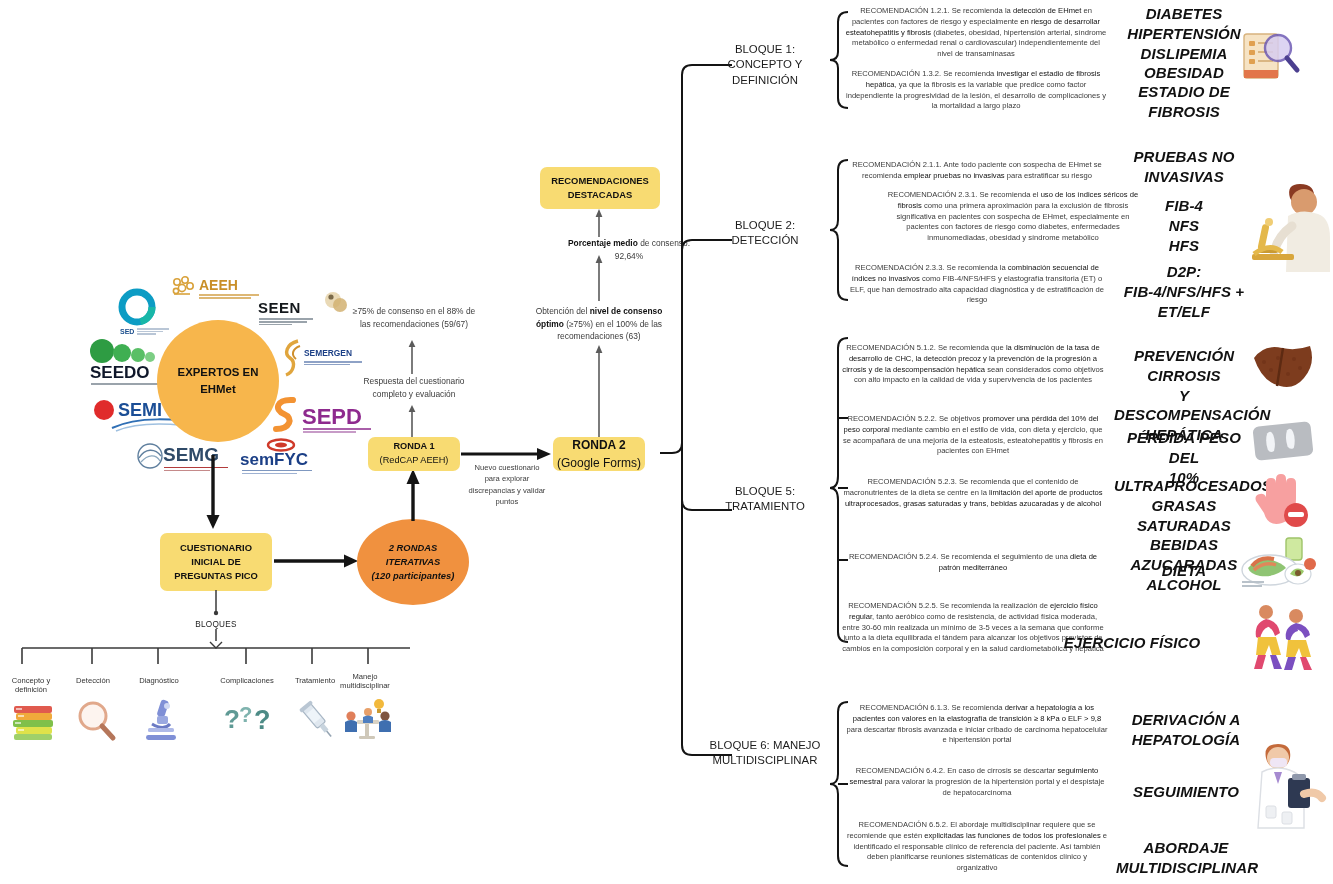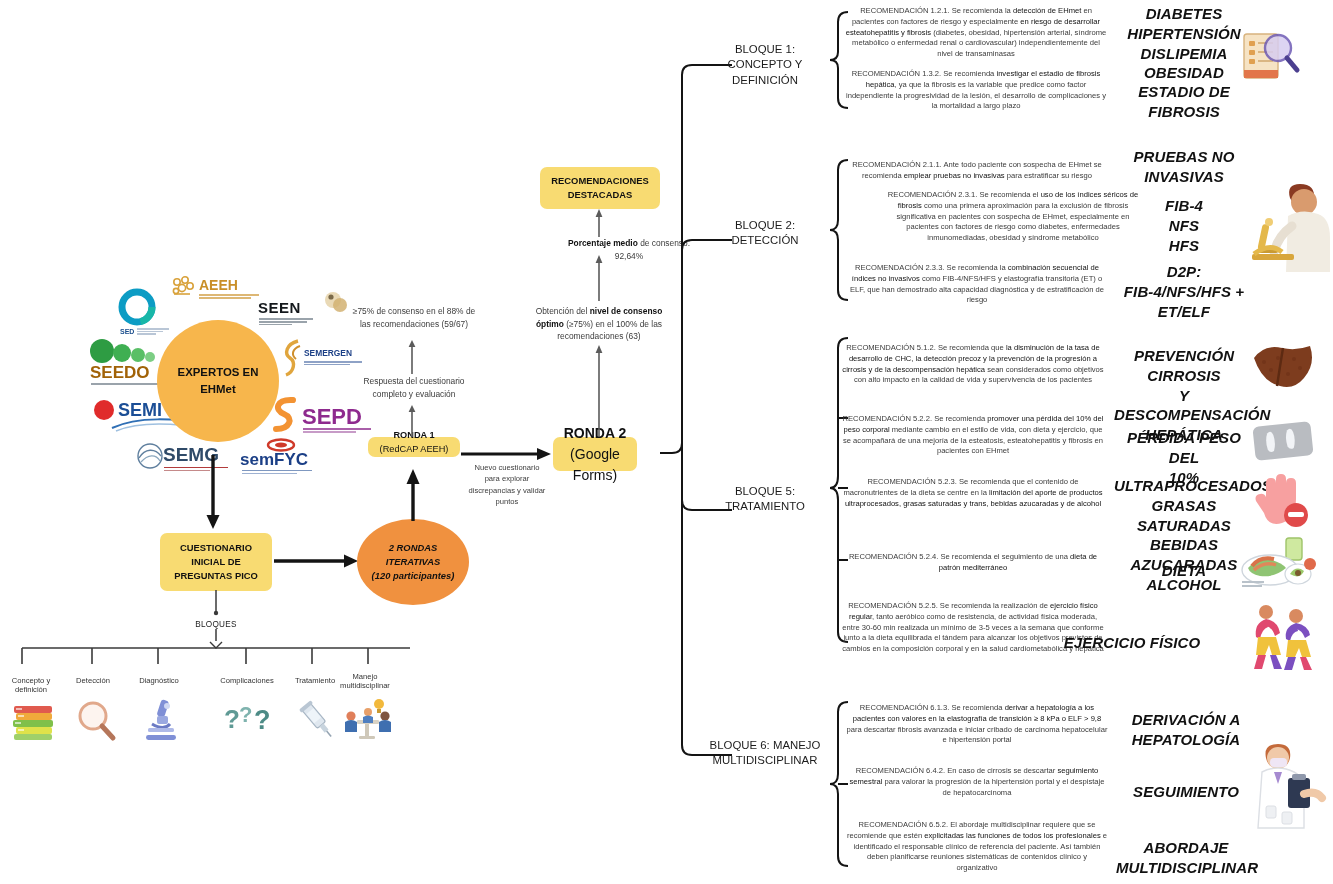--- a/index.html
+++ b/index.html
@@ -108,21 +108,21 @@
     </div>
   </div>
 
   <div class="abs" style="left:0px;top:62px;width:88px;height:52px;">
     <svg width="72" height="26" viewBox="0 0 72 26">
       <circle cx="14" cy="13" r="12" fill="#2e9c43"></circle>
       <circle cx="34" cy="15" r="9" fill="#3faf52"></circle>
       <circle cx="50" cy="17" r="7" fill="#59bf66"></circle>
       <circle cx="62" cy="19" r="5" fill="#7cce84"></circle>
     </svg>
-    <div class="logotxt" style="left:2px;top:26px;font-size:17px;color:#a16207;">SEEDO</div>
+    <div class="logotxt" style="left:2px;top:26px;font-size:17px;color:#0f172a;">SEEDO</div>
     <div class="abs" style="left:3px;top:44px;width:74px;">
       <div style="height:1.3px;background:#9aa3ab;margin:1.3px 0;"></div>
     </div>
   </div>
 
   <div class="abs" style="left:4px;top:122px;width:110px;height:34px;">
     <svg width="24" height="24" viewBox="0 0 24 24">
       <circle cx="12" cy="12" r="10" fill="#e02b2b"></circle>
     </svg>
     <div class="logotxt" style="left:26px;top:3px;font-size:18px;color:#1b4e96;">SEMI</div>
@@ -200,34 +200,34 @@
     <div>ITERATIVAS</div>
     <div>(120 participantes)</div>
   </div>
 </div>
 
 <svg class="abs" style="left:405px;top:469px;" width="16" height="52" viewBox="0 0 16 52">
   <line x1="8" y1="52" x2="8" y2="14" stroke="#141414" stroke-width="3.4"></line>
   <polygon points="8,0 1.5,15 14.5,15" fill="#141414"></polygon>
 </svg>
 
-<div class="flowbox abs" style="left:368px;top:437px;width:92px;height:20px;font-size:9.2px;line-height:1.5;align-items:flex-end;">
+<div class="flowbox abs" style="left:368px;top:437px;width:92px;height:34px;font-size:9.2px;line-height:1.5;">
   <div>
     <div>RONDA 1</div>
     <div class="sub">(RedCAP AEEH)</div>
   </div>
 </div>
 
 <svg class="abs" style="left:461px;top:447px;" width="92" height="14" viewBox="0 0 92 14">
   <line x1="0" y1="7" x2="78" y2="7" stroke="#141414" stroke-width="3.2"></line>
   <polygon points="90,7 76,1 76,13" fill="#141414"></polygon>
 </svg>
 <div class="notetxt abs" style="left:466px;top:462px;width:82px;font-size:7.6px;">Nuevo cuestionario para explorar discrepancias y validar puntos</div>
 
-<div class="flowbox abs" style="left:553px;top:437px;width:84px;height:34px;font-size:14px;line-height:1.5;">
+<div class="flowbox abs" style="left:553px;top:437px;width:92px;height:34px;font-size:12px;line-height:1.5;">
   <div>
     <div>RONDA 2</div>
     <div class="sub">(Google Forms)</div>
   </div>
 </div>
 
 <svg class="abs" style="left:407px;top:405px;" width="10" height="32" viewBox="0 0 10 32">
   <line x1="5" y1="32" x2="5" y2="6" stroke="#5b5b5b" stroke-width="1.6"></line>
   <polygon points="5,0 1.6,7 8.4,7" fill="#5b5b5b"></polygon>
 </svg>
@@ -459,21 +459,21 @@
   <path d="M22 2 Q12 2 12 12 V140 Q12 152 4 152 Q12 152 12 164 V296 Q12 306 22 306" fill="none" stroke="#141414" stroke-width="2"></path>
   <path d="M12 82 H22" stroke="#141414" stroke-width="2"></path>
   <path d="M12 152 H22" stroke="#141414" stroke-width="2"></path>
   <path d="M12 224 H22" stroke="#141414" stroke-width="2"></path>
 </svg>
 
 <div class="rec abs" style="left:842px;top:343px;width:262px;">
   <span>RECOMENDACIÓN 5.1.2. Se recomienda que </span><b>la disminución de la tasa de desarrollo de CHC, la detección precoz y la prevención de la progresión a cirrosis y de la descompensación hepática</b><span> sean considerados como objetivos con alto impacto en la calidad de vida y supervivencia de los pacientes</span>
 </div>
 <div class="rec abs" style="left:842px;top:414px;width:262px;">
-  <span>RECOMENDACIÓN 5.2.2. Se recomienda </span><b>promover una pérdida del 10% del peso corporal</b><span> mediante cambio en el estilo de vida, con dieta y ejercicio, que se acompañará de una mejoría de la esteatosis, esteatohepatitis y fibrosis en pacientes con EHmet</span>
+  <span>RECOMENDACIÓN 5.2.2. Se objetivos </span><b>promover una pérdida del 10% del peso corporal</b><span> mediante cambio en el estilo de vida, con dieta y ejercicio, que se acompañará de una mejoría de la esteatosis, esteatohepatitis y fibrosis en pacientes con EHmet</span>
 </div>
 <div class="rec abs" style="left:842px;top:477px;width:262px;">
   <span>RECOMENDACIÓN 5.2.3. Se recomienda que el contenido de macronutrientes de la dieta se centre en la </span><b>limitación del aporte de productos ultraprocesados, grasas saturadas y trans, bebidas azucaradas y de alcohol</b>
 </div>
 <div class="rec abs" style="left:842px;top:552px;width:262px;">
   <span>RECOMENDACIÓN 5.2.4. Se recomienda el seguimiento de una </span><b>dieta de patrón mediterráneo</b>
 </div>
 <div class="rec abs" style="left:840px;top:601px;width:266px;">
   <span>RECOMENDACIÓN 5.2.5. Se recomienda la realización de </span><b>ejercicio físico regular</b><span>, tanto aeróbico como de resistencia, de actividad física moderada, entre 30-60 min realizada un mínimo de 3-5 veces a la semana que conforme junto a la dieta equilibrada el tándem para alcanzar los objetivos previstos de cambios en la composición corporal y en la salud cardiometabólica y hepática</span>
 </div>

